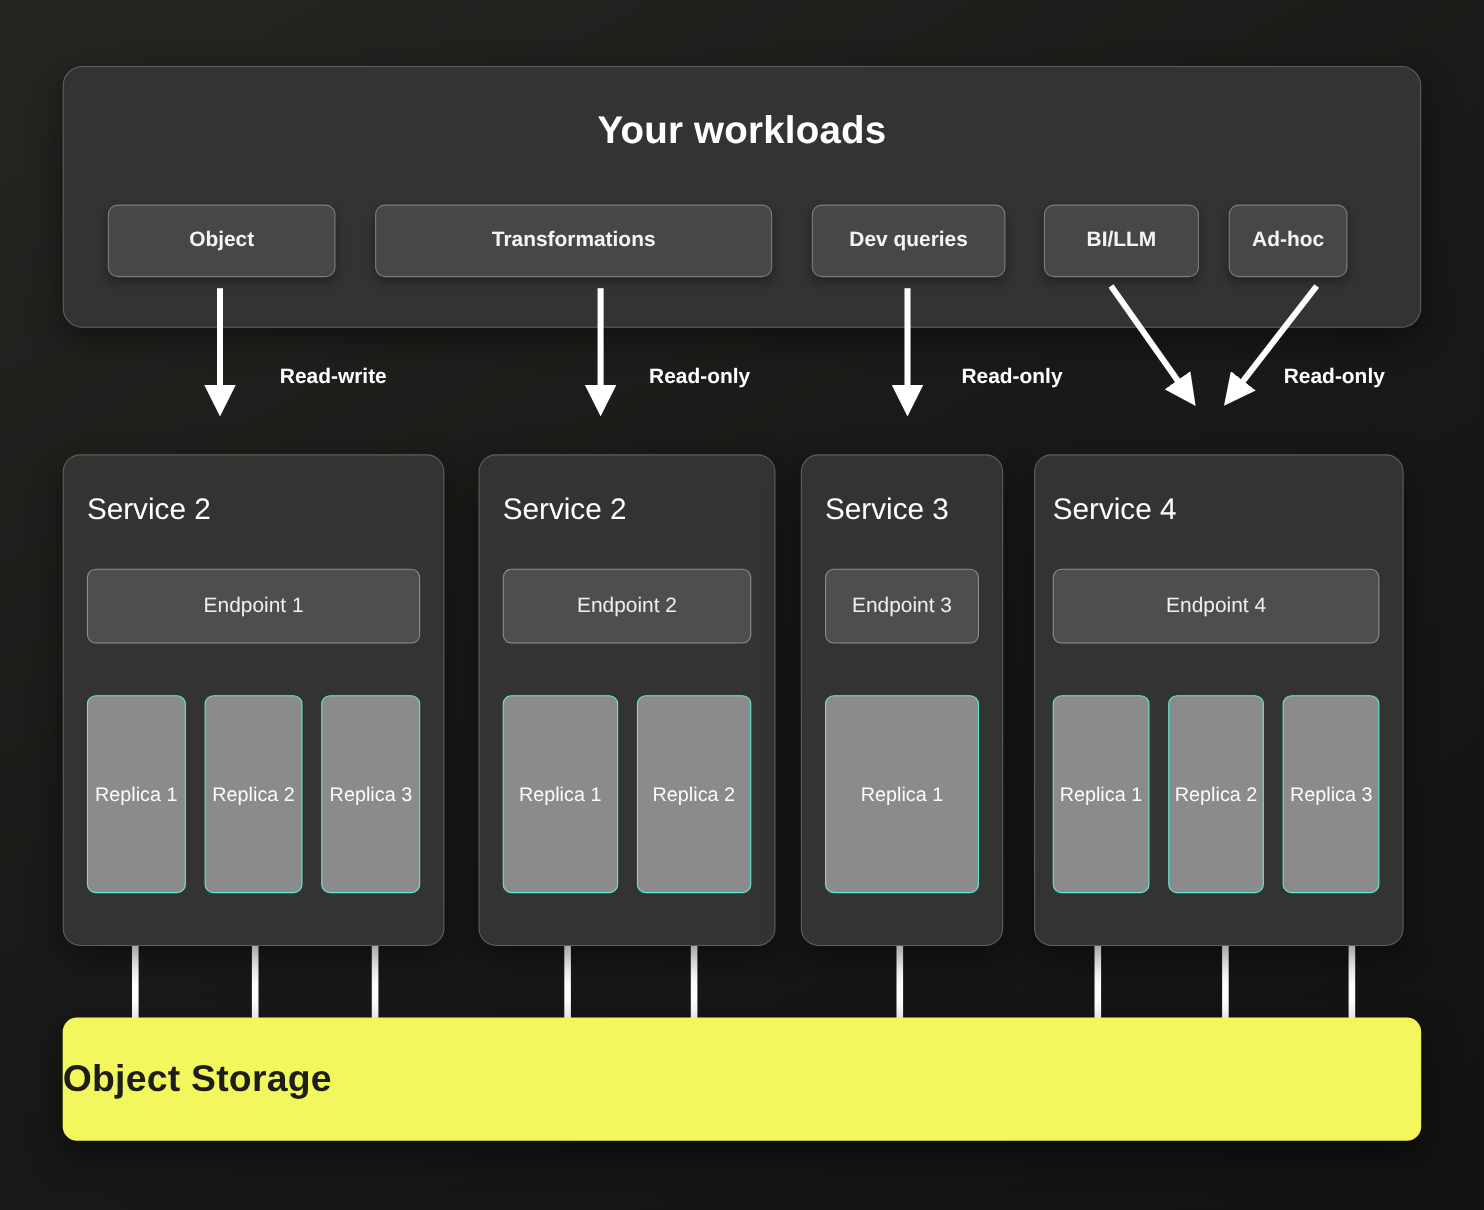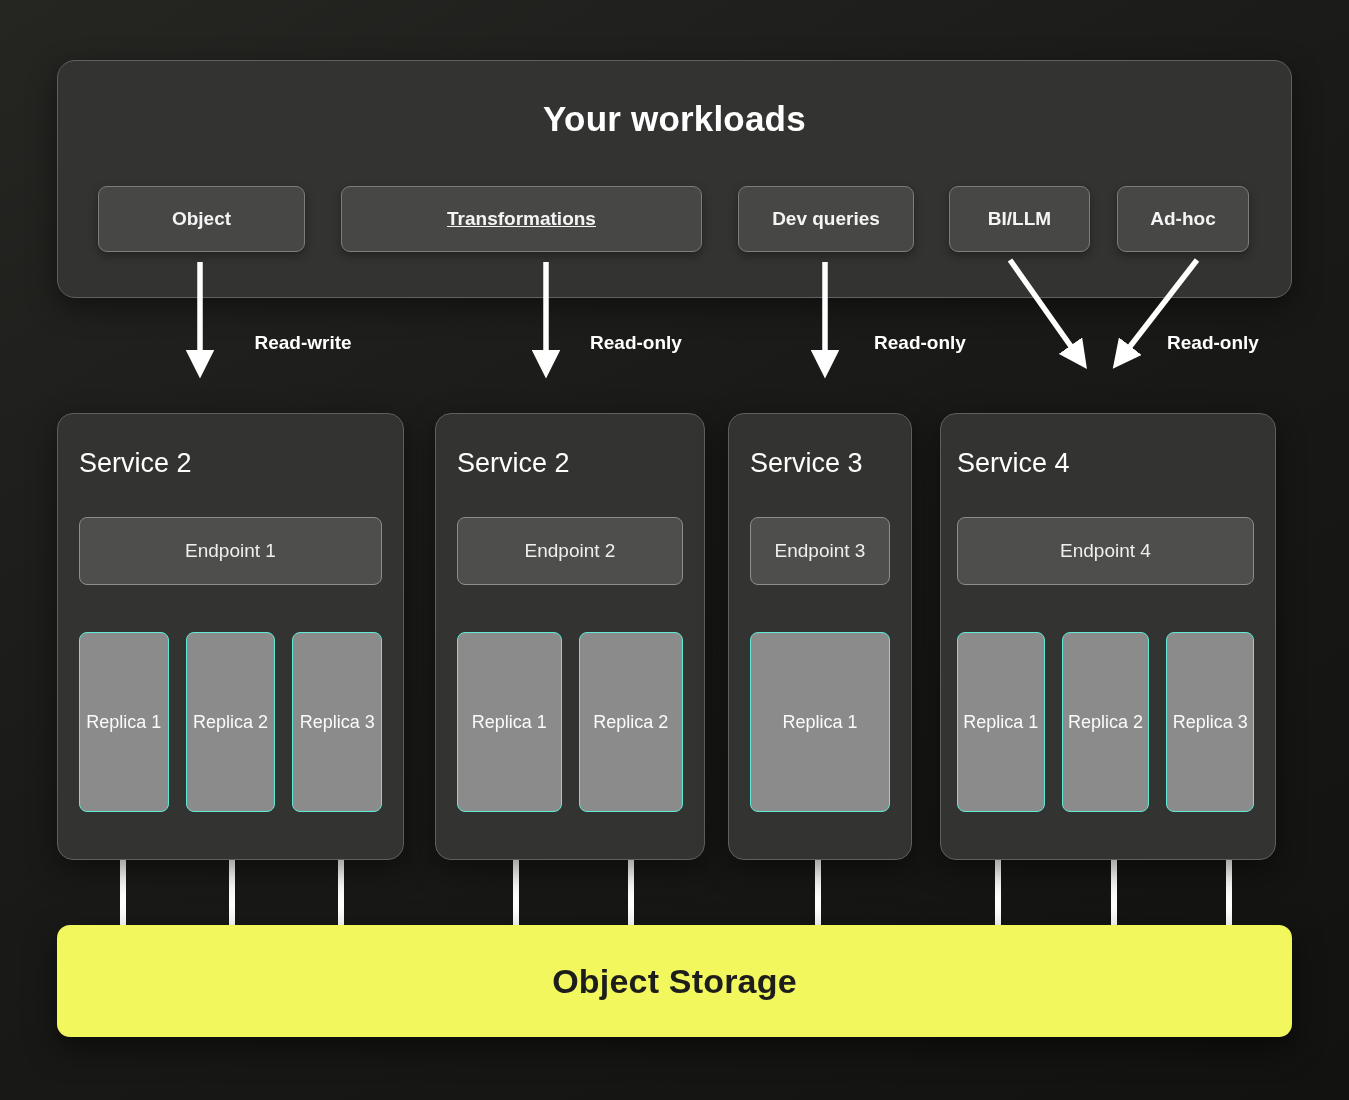--- a/index.html
+++ b/index.html
@@ -40,24 +40,24 @@
     border-radius: 9px;
     display: flex;
     align-items: center;
     justify-content: center;
     color: #f4f4f4;
     font-size: 19px;
     font-weight: 600;
     box-shadow: 0 4px 10px rgba(0,0,0,0.35);
   }
   .wb-writes          { left: 40px;   width: 207px; }
-  .wb-transformations { left: 283px;  width: 361px; text-decoration: underline; }
+  .wb-transformations { left: 283px;  width: 361px; }
   .wb-devqueries      { left: 680px;  width: 176px; }
   .wb-billm           { left: 891px;  width: 141px; }
-  .wb-adhoc           { left: 1059px; width: 132px; }
+  .wb-adhoc           { left: 1059px; width: 108px; }
 
   
   .arrow-svg {
     position: absolute;
     left: 0; top: 0;
     width: 1349px; height: 1100px;
     pointer-events: none;
   }
   .arrow-label {
     position: absolute;
@@ -133,21 +133,21 @@
 
   
   .storage {
     position: absolute;
     left: 57px; top: 925px;
     width: 1235px; height: 112px;
     background: #f2f75e;
     border-radius: 13px;
     display: flex;
     align-items: center;
-    justify-content: center;
+    justify-content: flex-start;
     box-shadow: 0 12px 30px rgba(0,0,0,0.5);
   }
   .storage-title {
     font-size: 34px;
     font-weight: 700;
     color: #1d1d1b;
     letter-spacing: 0.2px;
   }
 </style>
 </head>

